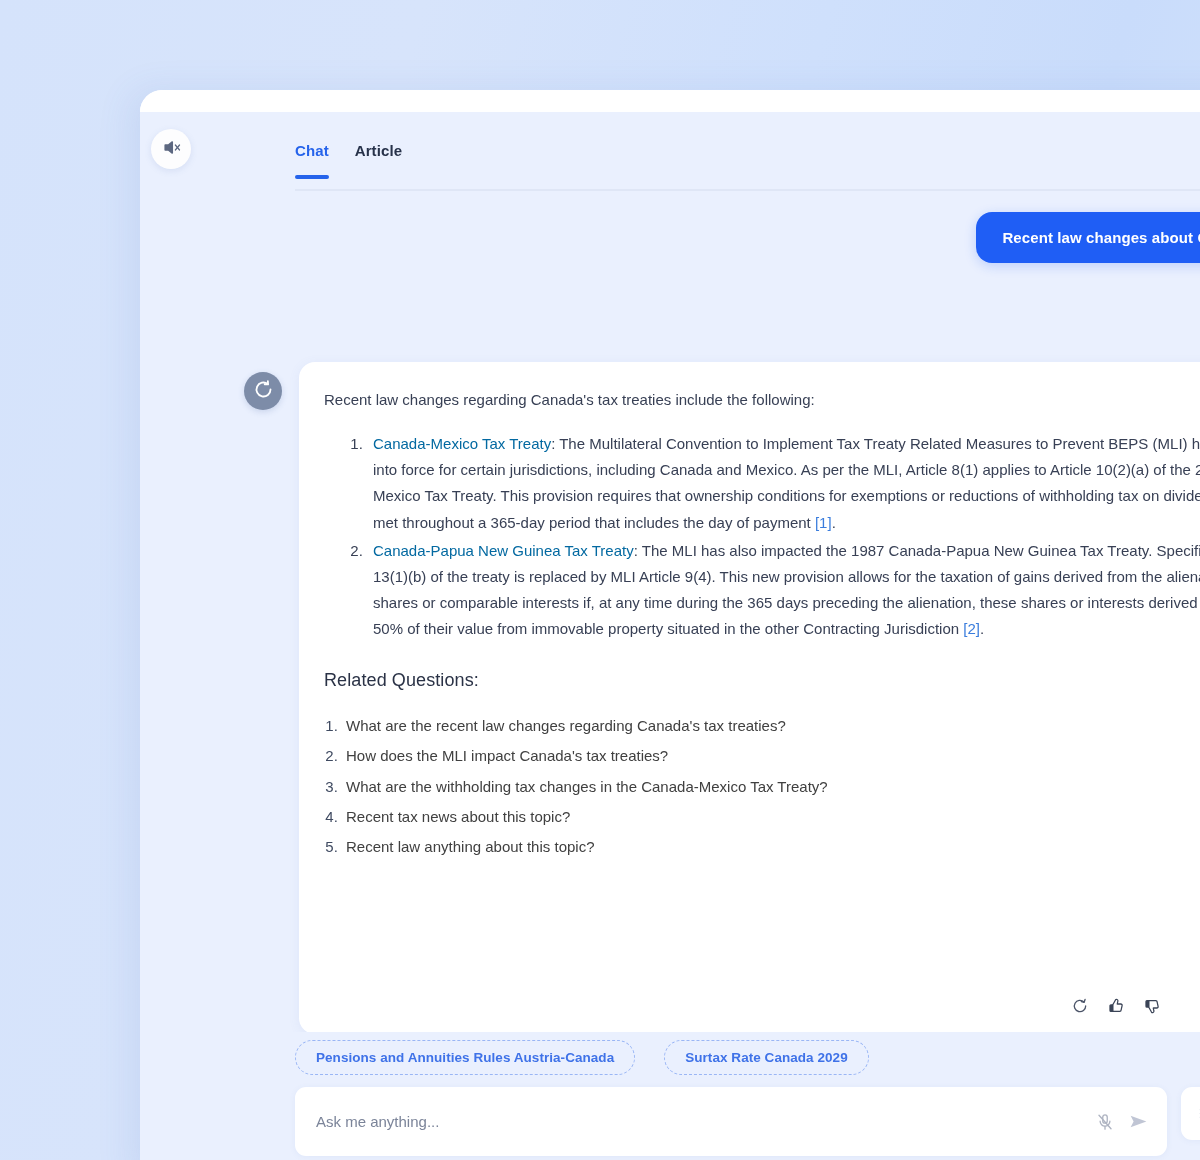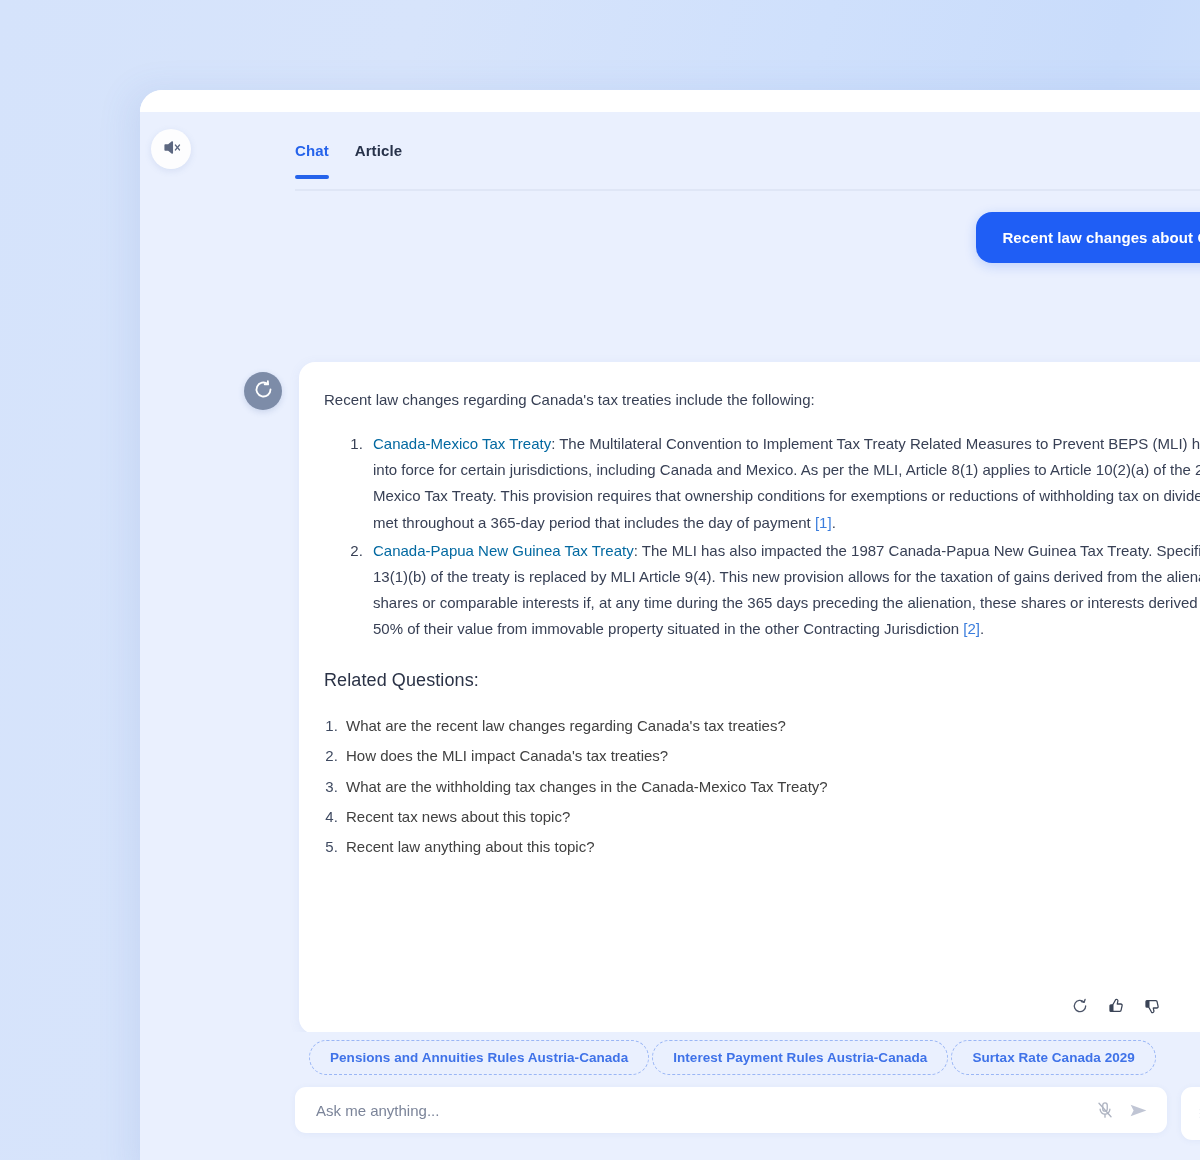--- a/index.html
+++ b/index.html
@@ -201,23 +201,23 @@
 
   
   .bottom-area {
     flex: 0 0 auto;
     padding: 0 0 0 0;
     position: relative;
     height: 148px;
   }
   .chips {
     position: absolute;
-    left: 169px; top: 8px;
-    display: flex;
-    gap: 3px;
+    left: 155px; top: 8px;
+    display: flex;
+    gap: 29px;
     white-space: nowrap;
   }
   .chip {
     border: 1.4px dashed #9ab6f5;
     border-radius: 18px;
     background: transparent;
     color: #3f72e8;
     font-size: 13.5px;
     font-weight: 700;
     letter-spacing: .05px;
@@ -227,21 +227,21 @@
   }
   .composer-wrap {
     position: absolute;
     left: 155px; right: 0; top: 55px;
     display: flex;
     gap: 14px;
     align-items: stretch;
   }
   .composer {
     flex: 0 0 872px;
-    height: 46px;
+    height: 69px;
     background: #ffffff;
     border-radius: 11px;
     display: flex;
     align-items: center;
     padding: 0 18px 0 21px;
     box-shadow: 0 1px 6px rgba(90,120,190,.07);
   }
   .composer-input {
     flex: 1 1 auto;
     border: 0; outline: 0;
@@ -352,21 +352,20 @@
 
         </div>
       </div>
 
     </div>
 
     <div class="bottom-area">
 
       <div class="chips">
         <div class="chip">Pensions and Annuities Rules Austria-Canada</div>
-        <div class="chip">Interest Payment Rules Austria-Canada</div>
         <div class="chip">Surtax Rate Canada 2029</div>
       </div>
 
       <div class="composer-wrap">
         <div class="composer">
           <input class="composer-input" type="text" placeholder="Ask me anything..." style="">
           <span class="composer-icons">
             <span class="action-icon">
               <svg width="18" height="18" viewBox="0 0 24 24" fill="none" stroke="#7d869c" stroke-width="1.8" stroke-linecap="round" stroke-linejoin="round">
                 <rect x="9" y="2.5" width="6" height="11" rx="3"></rect>

